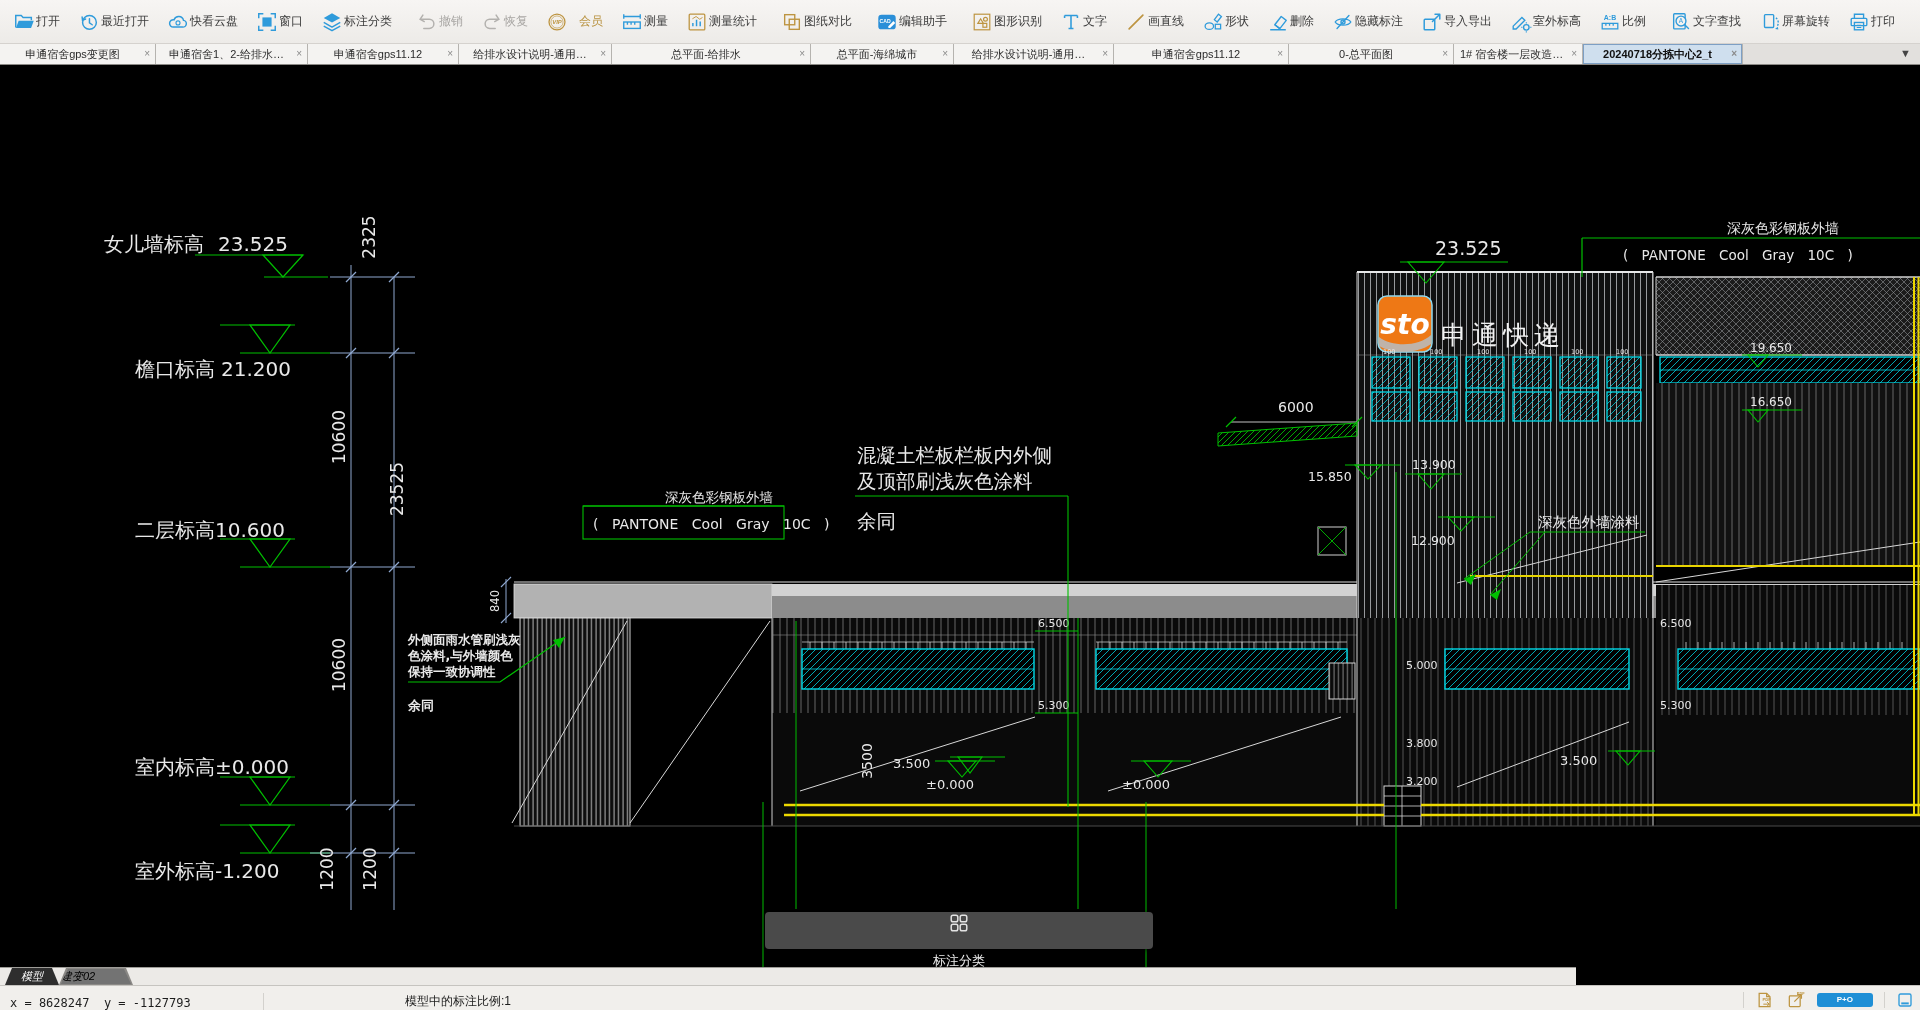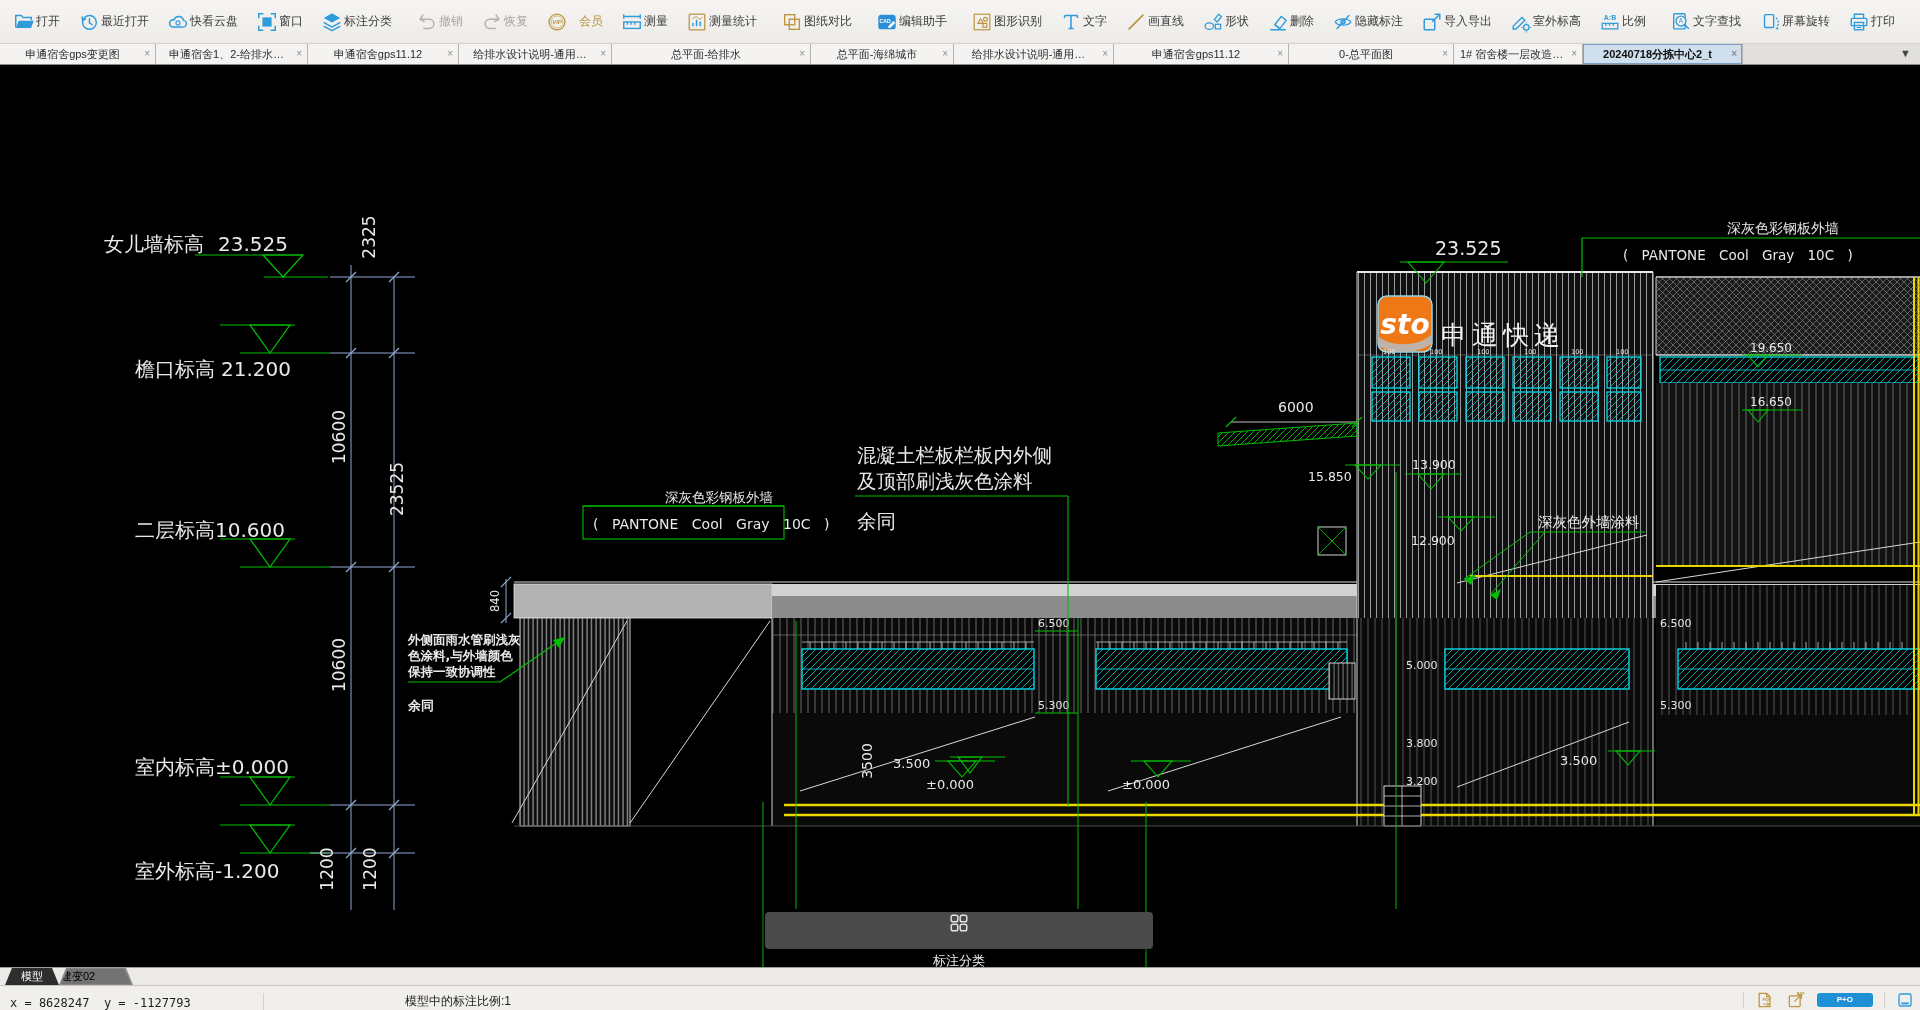--- a/index.html
+++ b/index.html
@@ -42,22 +42,22 @@
 #floatbar .fsep { width:1px; height:24px; background:#646464; }
 #floatbar .flabel { color:#eee; font-size:13px; white-space:nowrap; }
 #fdrop { width:148px; height:27px; background:#4f4f4f; border:2px solid #262626;
   display:flex; align-items:center; gap:7px; padding:0 6px; cursor:default; }
 #fdrop .swatch { width:14px; height:14px; background:#e8540f; border:1px solid #c8c8c8; }
 #fdrop .dval { color:#f0f0f0; font-size:18px; flex:1; }
 #fdrop .dcaret { color:#e8e8e8; font-size:10px; }
 .fbtn { display:flex; align-items:center; justify-content:center; width:24px; height:26px; }
 
 
-#sheetbar { position:absolute; top:967px; left:0; width:1920px; height:18px;
-  background:#eceae7; border-top:1px solid #9e9c98; display:flex; align-items:stretch; padding-left:5px; }
+#sheetbar { position:absolute; top:967px; left:0; width:1576px; height:18px;
+  background:#eceae7; border-top:1px solid #9e9c98; display:flex; align-items:stretch; padding-left:5px;font-style:italic; }
 .stab { position:relative; height:100%; font-size:11px; display:flex; align-items:center; }
 .stab .shape { height:100%; display:flex; align-items:center; padding:0 16px;
   clip-path:polygon(7px 0, calc(100% - 7px) 0, 100% 100%, 0 100%); }
 .stab.active .shape { background:#2e2e2e; color:#fff; }
 .stab.inactive .shape { background:#8a8885; color:#111; }
 .stab.inactive .inner { position:absolute; inset:1px 2px 1px 2px; background:#737373;
   clip-path:polygon(7px 0, calc(100% - 7px) 0, 100% 100%, 0 100%);
   display:flex; align-items:center; justify-content:flex-start; font-size:11px; }
 
 

